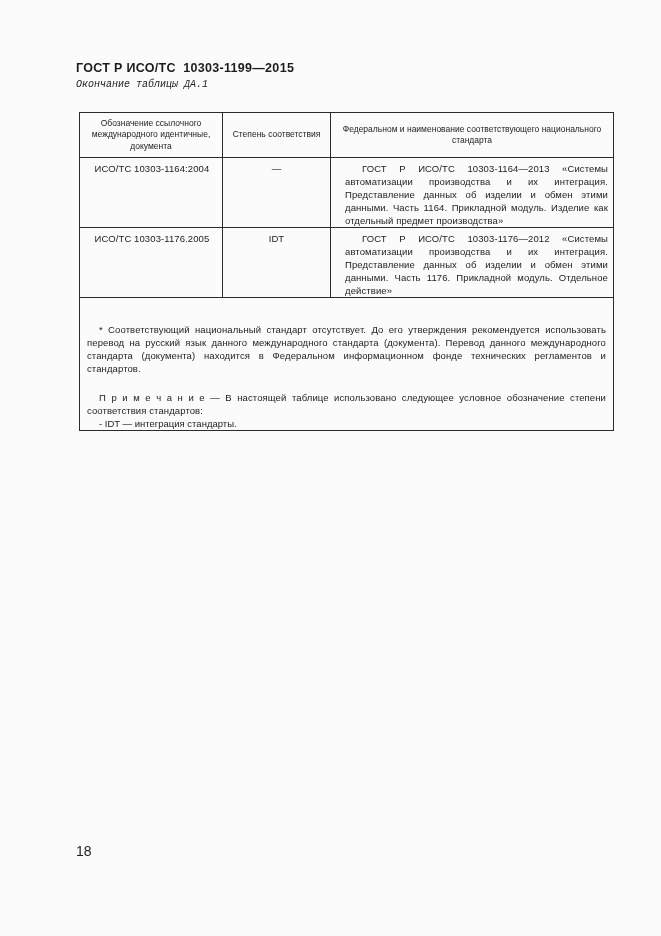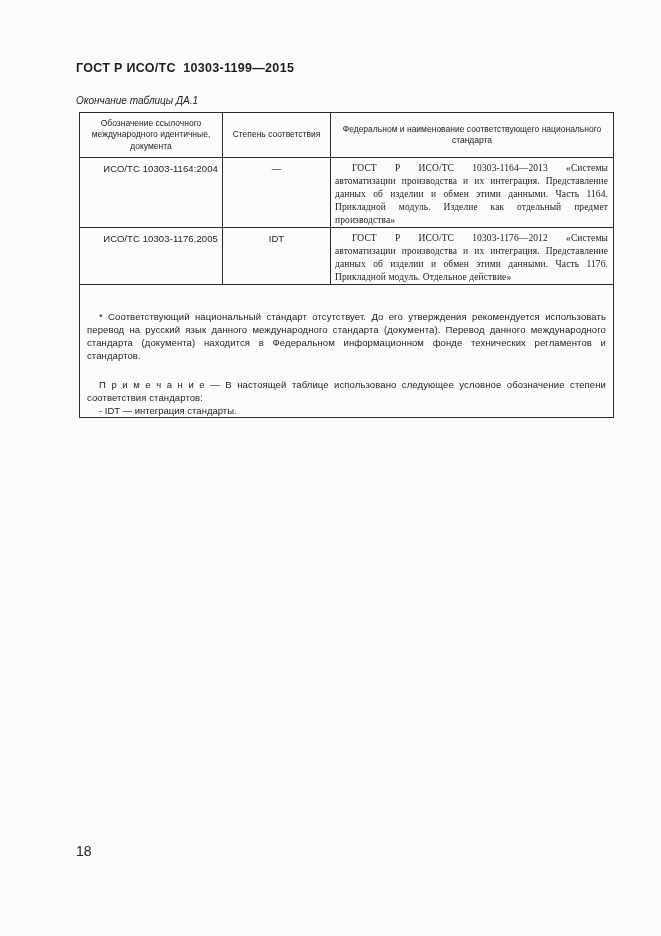--- a/index.html
+++ b/index.html
@@ -23,23 +23,24 @@
   .doc-code{
     position:absolute;
     left:76px;top:61px;
     font-size:12.5px;
     font-weight:bold;
     letter-spacing:.3px;
     white-space:pre;
   }
   .table-caption{
     position:absolute;
-    left:76px;top:95px;
+    left:76px;top:79px;
     font-size:10px;
     font-style:italic;
+    font-family:Liberation Mono, monospace;
   }
   .std-table{
     position:absolute;
     left:79px;top:112px;
     width:534px;
     border-collapse:collapse;
     table-layout:fixed;
   }
   .std-table col.c1{width:143px;}
   .std-table col.c2{width:108px;}
@@ -58,34 +59,33 @@
     padding:3px 8px;
   }
   .std-table td{
     font-size:9.5px;
     line-height:13px;
     vertical-align:top;
   }
   tr.row-1 td{height:65px;}
   tr.row-2 td{height:54px;}
   td.cell-ref{
-    text-align:right;
+    text-align:center;
     padding:4px 4px 0 6px;
     letter-spacing:.1px;
   }
   td.cell-degree{
     text-align:center;
     padding-top:4px;
   }
   td.cell-national{
     text-align:justify;
-    padding:4px 5px 0 4px;
+    padding:4px 5px 0 14px;
     text-indent:17px;
     letter-spacing:.1px;
-    font-family:Liberation Serif, serif;
   }
   td.cell-footnote{
     height:105px;
     padding:5px 7px 0 7px;
   }
   .footnote-par{
     text-align:justify;
     text-indent:12px;
     letter-spacing:.1px;
     margin-top:20px;

